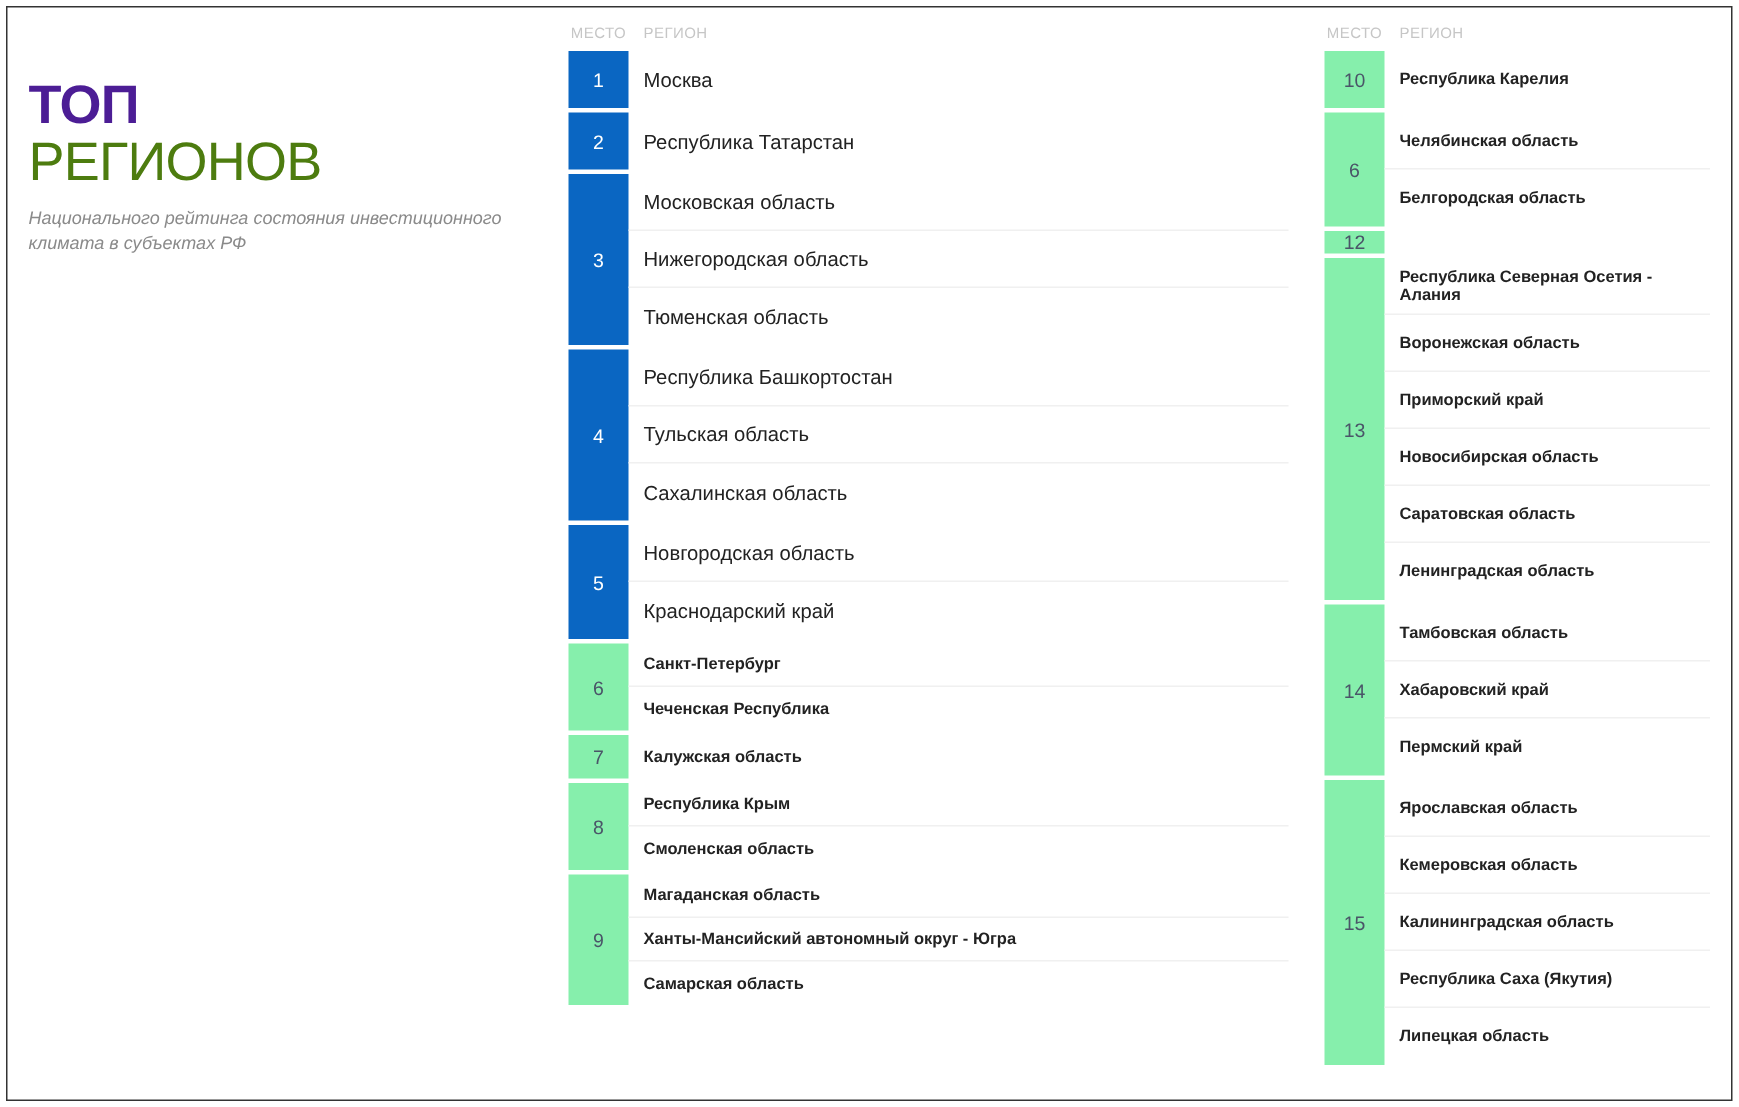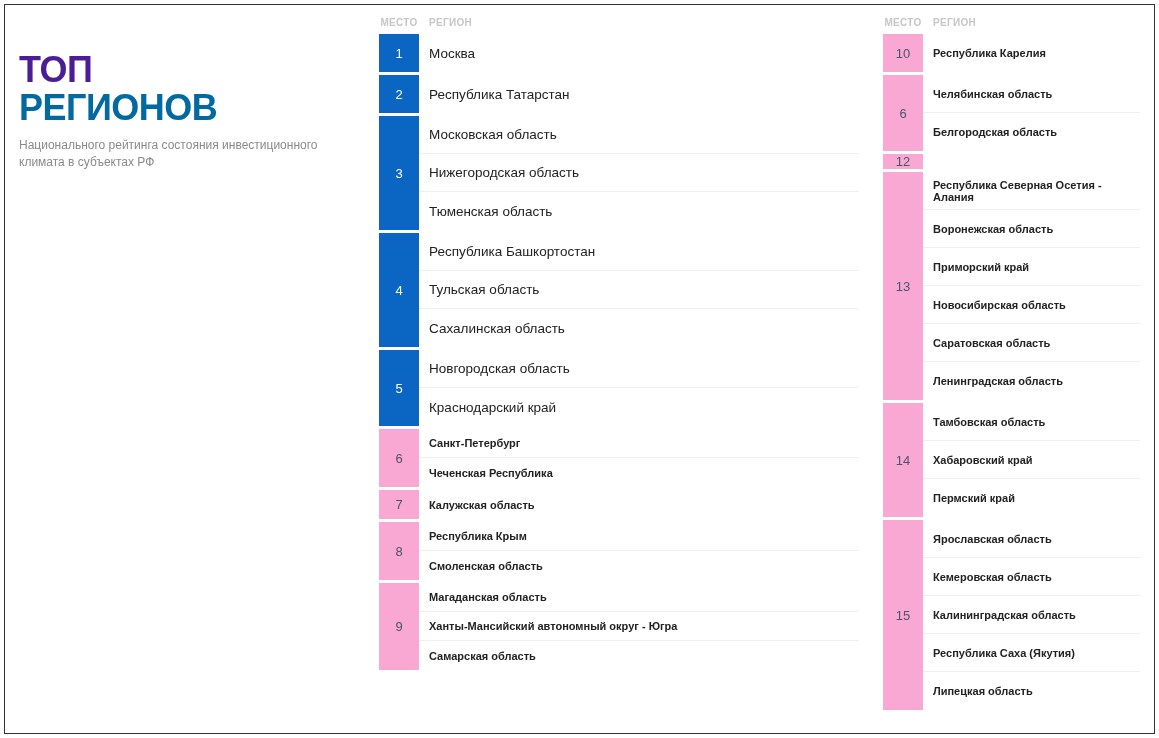--- a/index.html
+++ b/index.html
@@ -23,67 +23,68 @@
   padding-top: 32px;
 }
 .title-top {
   font-size: 36px;
   font-weight: 700;
   color: #4c1d95;
   letter-spacing: -0.5px;
 }
 .title-bottom {
   font-size: 36px;
-  font-weight: 700;
-  color: #0369a1;
+  font-weight: 400;
+  color: #4d7c0f;
   letter-spacing: -0.5px;
   margin-top: -4px;
 }
 .subtitle {
   font-size: 12px;
   color: #8a8a8a;
   margin-top: 8px;
   line-height: 1.4;
+  font-style: italic;
 }
 .columns {
   display: flex;
   flex: 1;
   gap: 24px;
 }
 .col {
   display: flex;
   flex-direction: column;
 }
 .col-left { flex: 0 0 480px; }
 .col-right { flex: 1; }
 .col-header {
   display: flex;
   font-size: 10px;
-  font-weight: 700;
+  font-weight: 400;
   color: #c6c6c6;
   letter-spacing: 0.3px;
   padding-bottom: 6px;
 }
 .hdr-rank { width: 40px; text-align: center; }
 .hdr-region { padding-left: 10px; }
 .rank-group {
   display: flex;
   margin-bottom: 3px;
 }
 .rank-box {
   width: 40px;
   display: flex;
   align-items: center;
   justify-content: center;
   font-size: 13px;
   font-weight: 500;
   flex-shrink: 0;
 }
 .rank-top { background: #0a66c2; color: #fff; }
-.rank-rest { background: #f9a8d4; color: #4a5568; }
+.rank-rest { background: #86efac; color: #4a5568; }
 .regions {
   flex: 1;
   display: flex;
   flex-direction: column;
   justify-content: center;
 }
 .region-row {
   padding-left: 10px;
   display: flex;
   align-items: center;

